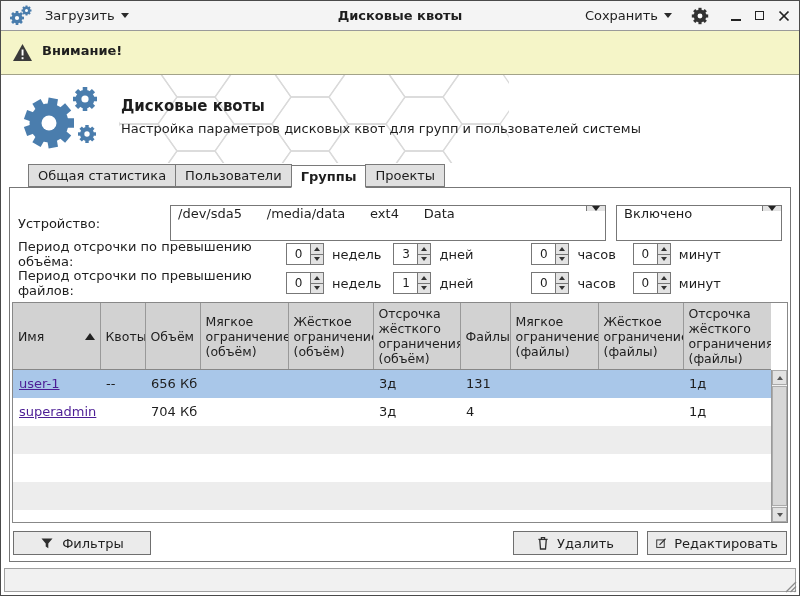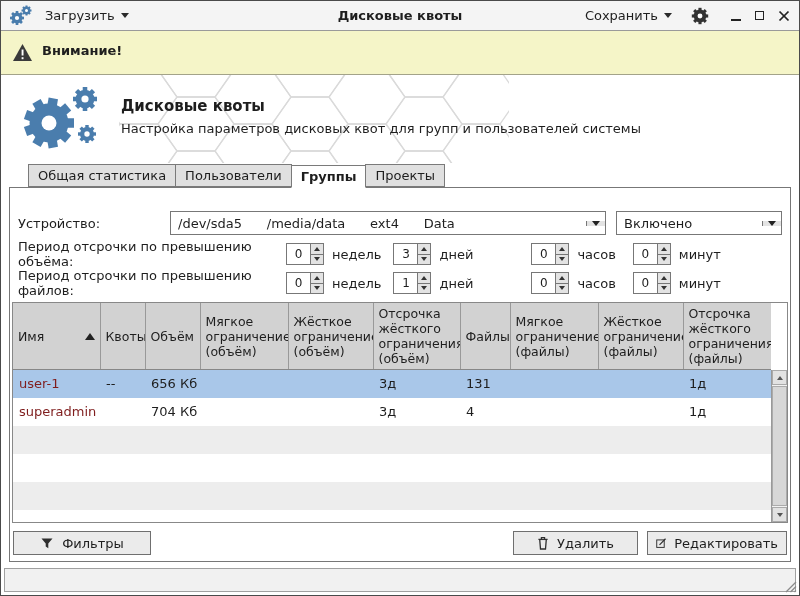--- a/index.html
+++ b/index.html
@@ -38,21 +38,21 @@
   .tab { background:#e0e0e0; border:1px solid #7a7a7a; padding:3px 9px 3px; margin-right:-1px;
          font-size:13px; white-space:nowrap; cursor:default; }
   .tab.active { background:#fff; font-weight:600; border-bottom:1px solid #fff; margin-bottom:-1px; z-index:3; position:relative; }
 
   
   .panel { flex:1 1 auto; min-height:0; margin:0 8px; border:1px solid #777; background:#fff;
            display:flex; flex-direction:column; padding:6px 2px; position:relative; z-index:1; }
 
   .form-row { display:flex; align-items:center; height:26px; padding:0 6px; margin-bottom:6px; flex:0 0 auto;margin-top:16px; }
   .device-label { width:152px; flex:0 0 152px; }
-  .combo { height:24px; border:1px solid #777; background:#fff; display:flex; align-items:center; overflow:hidden; }
+  .combo { height:36px; border:1px solid #777; background:#fff; display:flex; align-items:flex-start; overflow:hidden; }
   .device-combo { flex:0 1 436px; }
   .state-combo { width:166px; flex:0 0 166px; margin-left:auto; }
   .combo-value { flex:1; display:flex; align-items:center; padding:0 7px; white-space:pre; overflow:hidden; font-size:13px; }
   .combo-btn { width:19px; flex:0 0 19px; background:#e3e3e3; border-left:1px solid #777;
                display:flex; align-items:center; justify-content:center; }
   .arrow-down { width:0; height:0; border-left:4px solid transparent; border-right:4px solid transparent; border-top:5px solid #222; }
 
   .grace-row { display:flex; align-items:center; height:24px; padding:0 6px; margin-bottom:5px; flex:0 0 auto; }
   .grace-label { width:268px; flex:0 0 268px; }
   .spin-group { display:flex; align-items:center; gap:8px; }
@@ -73,21 +73,21 @@
   .quota-table th { background:#d2d2d2; border-right:1px solid #999; border-bottom:1px solid #878787;
                     padding:3px 5px; height:60px; font-weight:400; font-size:12.5px; line-height:15px;
                     text-align:left; vertical-align:middle; overflow:hidden; }
   .quota-table th:last-child { border-right:none; }
   .quota-table td { padding:0 6px; height:28px; font-size:13px; white-space:nowrap; overflow:hidden; }
   .th-name { display:flex; align-items:center; justify-content:space-between; }
   .sort-icon { width:0; height:0; border-left:5px solid transparent; border-right:5px solid transparent; border-bottom:7px solid #222; flex:0 0 auto; }
   tr.row-sel { background:#a9c7e9; }
   tr.stripe-a { background:#ededed; }
   tr.stripe-b { background:#ffffff; }
-  a.cell-link { color:#7f1d1d; cursor:pointer; }
+  a.cell-link { color:#4c1d95; text-decoration:underline; cursor:pointer; }
 
   .vscroll { position:absolute; top:67px; right:0; bottom:0; width:16px; border-left:1px solid #999;
              background:#f2f2f2; display:flex; flex-direction:column; }
   .sb-btn { height:15px; flex:0 0 15px; background:#e2e2e2; border:1px solid #aaa;
             display:flex; align-items:center; justify-content:center; }
   .sb-track { flex:1; position:relative; }
   .sb-thumb { position:absolute; left:0; right:0; top:1px; bottom:1px; background:#d7d7d7; border:1px solid #ababab; }
   .tri-sm-up { width:0; height:0; border-left:3px solid transparent; border-right:3px solid transparent; border-bottom:4px solid #555; }
   .tri-sm-down { width:0; height:0; border-left:3px solid transparent; border-right:3px solid transparent; border-top:4px solid #555; }
 

